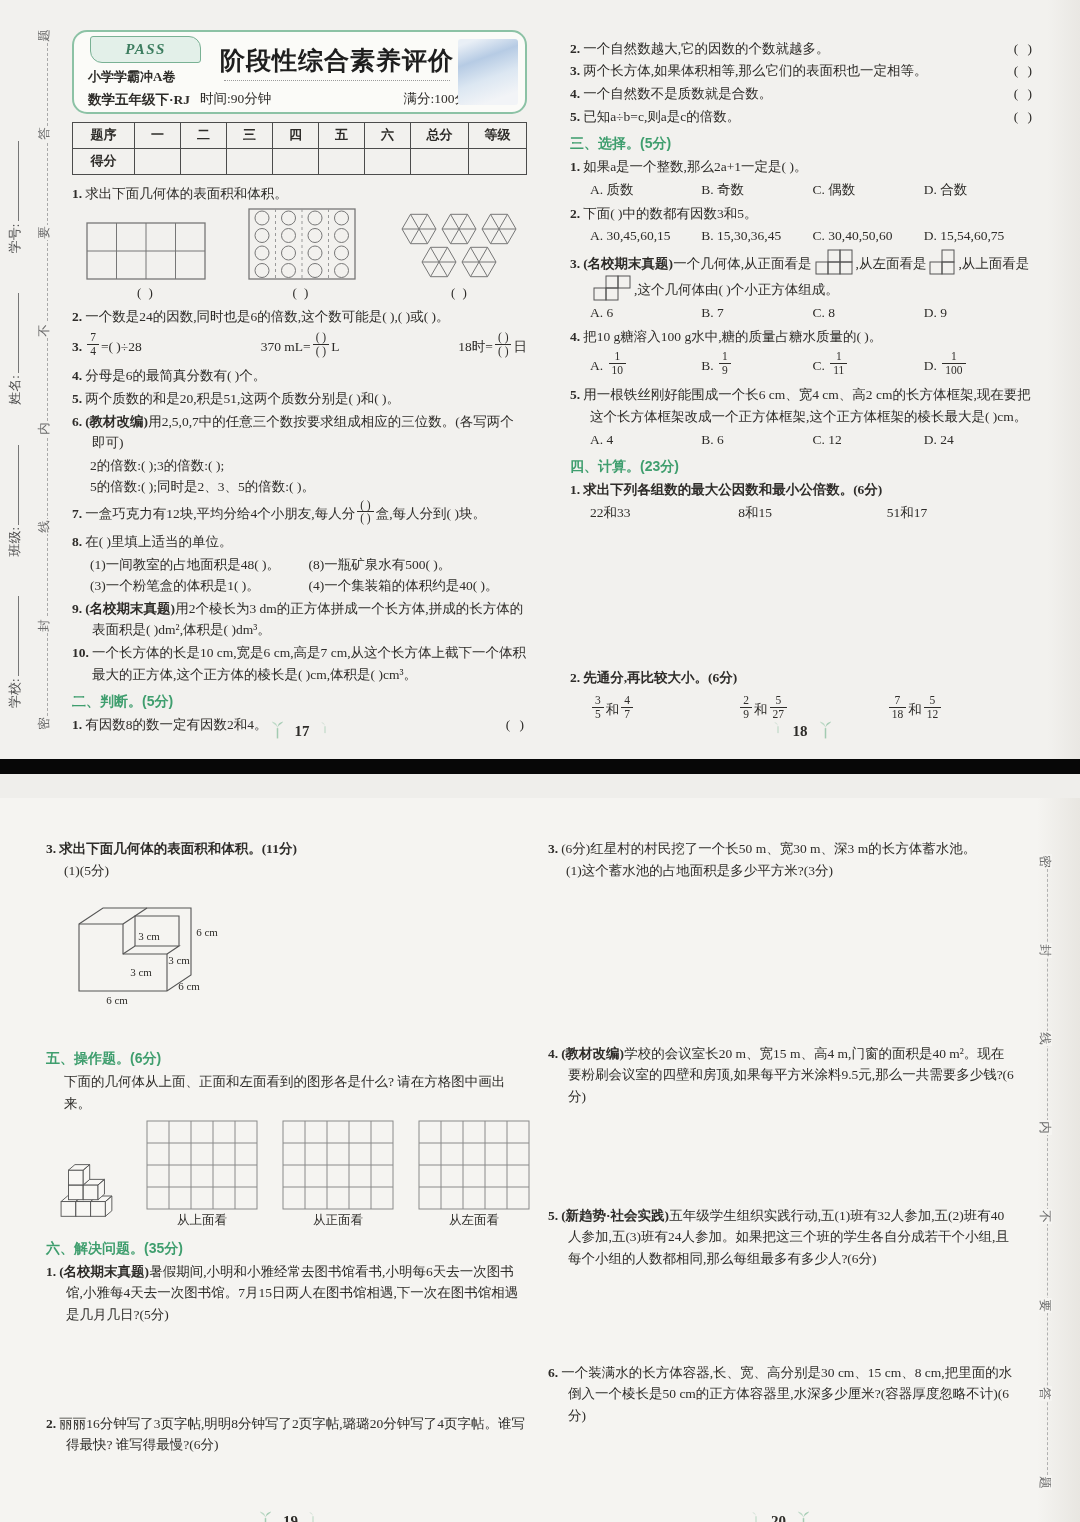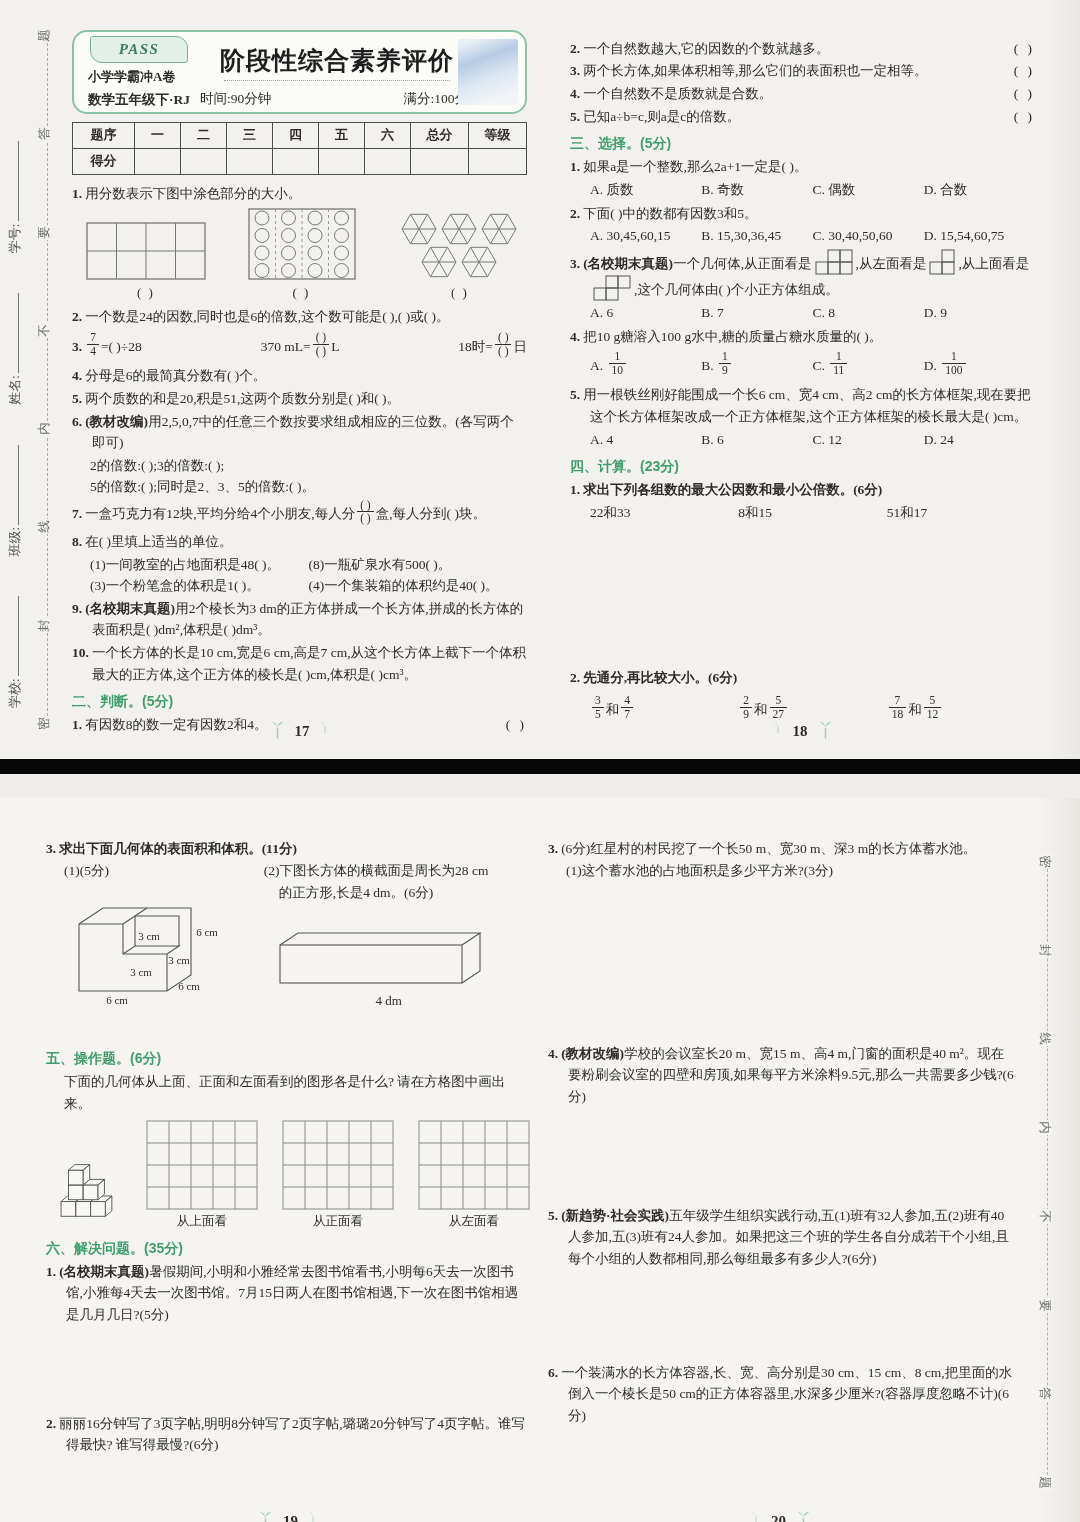--- a/index.html
+++ b/index.html
@@ -30,21 +30,21 @@
   .opts > * { flex:1; }
   .frac { display:inline-block; vertical-align:middle; text-align:center; line-height:1.1; font-size:11.5px; margin:0 2px; transform:translateY(-2px); }
   .frac .fn { display:block; border-bottom:1px solid #2e2c29; padding:0 3px; }
   .frac .fd { display:block; padding:0 3px; }
   .hline { display:flex; align-items:center; }
   .fracline { display:flex; align-items:center; justify-content:space-between; height:34px; margin:2px 0; }
   .fracline .segm { display:inline-flex; align-items:center; }
 
   
   .ehead { position:relative; height:84px; border:2px solid #8cc2a5; border-radius:15px; background:#fbfbf8; margin-bottom:6px; }
-  .chip { position:absolute; left:16px; top:4px; width:98px; height:27px; background:#e3f0e9; border:1.5px solid #79b194; border-radius:3px 12px 3px 12px;
+  .chip { position:absolute; left:16px; top:4px; width:111px; height:27px; background:#e3f0e9; border:1.5px solid #79b194; border-radius:3px 12px 3px 12px;
           display:flex; align-items:center; justify-content:center; font-style:italic; font-weight:700; letter-spacing:1.5px; color:#3c7d5f; font-size:15px; }
   .hl1 { position:absolute; left:14px; top:35px; font-weight:700; font-size:13px; }
   .hl2 { position:absolute; left:14px; top:57px; font-weight:700; font-size:13.5px; }
   .htitle { position:absolute; left:146px; width:234px; top:9px; text-align:center; font-size:25px; font-weight:700; letter-spacing:1px;
             font-family:"Liberation Sans","DejaVu Sans",sans-serif; color:#1e1e1e; }
   .hdots { position:absolute; left:150px; width:226px; top:48px; border-top:1.5px dotted #9a9a9a; }
   .hmeta { position:absolute; left:126px; width:268px; top:56px; display:flex; justify-content:space-between; gap:28px; font-size:13.5px; }
   .himg { position:absolute; right:7px; top:7px; width:60px; height:66px; border-radius:3px;
           background:linear-gradient(160deg,#e9eff6 8%,#b6cbe4 32%,#dce7f2 58%,#f2f4f7 85%); }
 
@@ -55,21 +55,21 @@
   
   .figrow { display:flex; justify-content:space-between; align-items:flex-end; margin:4px 4px 2px 14px; }
   .figbox { text-align:center; }
   .figcap { font-size:13px; letter-spacing:2px; margin-top:3px; }
   svg.lineart { display:block; margin:0 auto; }
   .mini { vertical-align:-7px; margin:0 3px; }
 
   .q3cols { display:flex; height:182px; }
   .q3l { width:45%; }
   .q3r { width:55%; }
-  .oprow { display:flex; align-items:flex-end; gap:24px; margin:6px 0 2px 4px; }
+  .oprow { display:flex; align-items:flex-end; gap:24px; margin:6px 0 2px 4px;font-family:Liberation Mono, monospace; }
   .gridfig { text-align:center; font-size:12.5px; }
   .gridfig .glabel { margin-top:2px; }
 
   .pfoot { position:absolute; bottom:0; left:0; right:0; display:flex; align-items:flex-start; justify-content:center; gap:10px; font-weight:700; font-size:15px; }
 
   
   .fieldsrot { position:absolute; left:6px; top:708px; width:650px; transform:rotate(-90deg); transform-origin:0 0;
                display:flex; gap:40px; font-size:13px; color:#4a4a4a; }
   .fieldsrot .fld { white-space:nowrap; }
   .fieldsrot .uline { display:inline-block; width:80px; border-bottom:1.2px solid #777; height:12px; margin-left:2px; }
@@ -150,21 +150,21 @@
         <td></td>
             <td></td>
         <td></td>
             <td></td>
       </tr>
     </tbody>
       </table>
 
 
     <div class="q">
-      <b class="qno">1.</b><span>用分数表示下图中涂色部分的大小。</span>
+      <b class="qno">1.</b><span>求出下面几何体的表面积和体积。</span>
     </div>
 
     <div class="figrow">
       <div class="figbox">
         <svg class="lineart" width="120" height="58" viewBox="0 0 120 58">
           <rect x="1" y="1" width="118" height="56" fill="none" stroke="#777" stroke-width="1.3"></rect>
           <line x1="30.5" y1="1" x2="30.5" y2="57" stroke="#777"></line>
             <line x1="60" y1="1" x2="60" y2="57" stroke="#777"></line>
           <line x1="89.5" y1="1" x2="89.5" y2="57" stroke="#777"></line>
             <line x1="1" y1="29" x2="119" y2="29" stroke="#777"></line>
@@ -509,31 +509,20 @@
           <g font-size="11" fill="#2e2c29" text-anchor="middle">
             <text x="82" y="44">3 cm</text>
             <text x="140" y="40">6 cm</text>
             <text x="112" y="68">3 cm</text>
             <text x="74" y="80">3 cm</text>
             <text x="122" y="94">6 cm</text>
             <text x="50" y="108">6 cm</text>
           </g>
         </svg>
       </div>
-      <div class="q3r">
-        <div>(2)下图长方体的横截面是周长为28 cm</div>
-        <div style="margin-left:15px">的正方形,长是4 dm。(6分)</div>
-        <svg class="lineart" style="margin:26px 0 0 8px" width="250" height="62" viewBox="0 0 250 62">
-          <g fill="none" stroke="#555" stroke-width="1.1">
-            <rect x="8" y="16" width="182" height="38"></rect>
-            <path d="M8 16 L26 4 L208 4 L190 16 M208 4 L208 42 L190 54"></path>
-          </g>
-        </svg>
-        <div class="caption-center">4 dm</div>
-      </div>
     </div>
 
     <div class="sec">五、操作题。(6分)</div>
     <div class="sub">下面的几何体从上面、正面和左面看到的图形各是什么? 请在方格图中画出来。</div>
 
     <div class="oprow">
       <svg class="lineart" width="78" height="72" viewBox="0 0 78 72">
         <g fill="#f8f7f4" stroke="#555" stroke-width="1">
           <g>
               <rect x="12" y="42" width="16" height="16"></rect>

